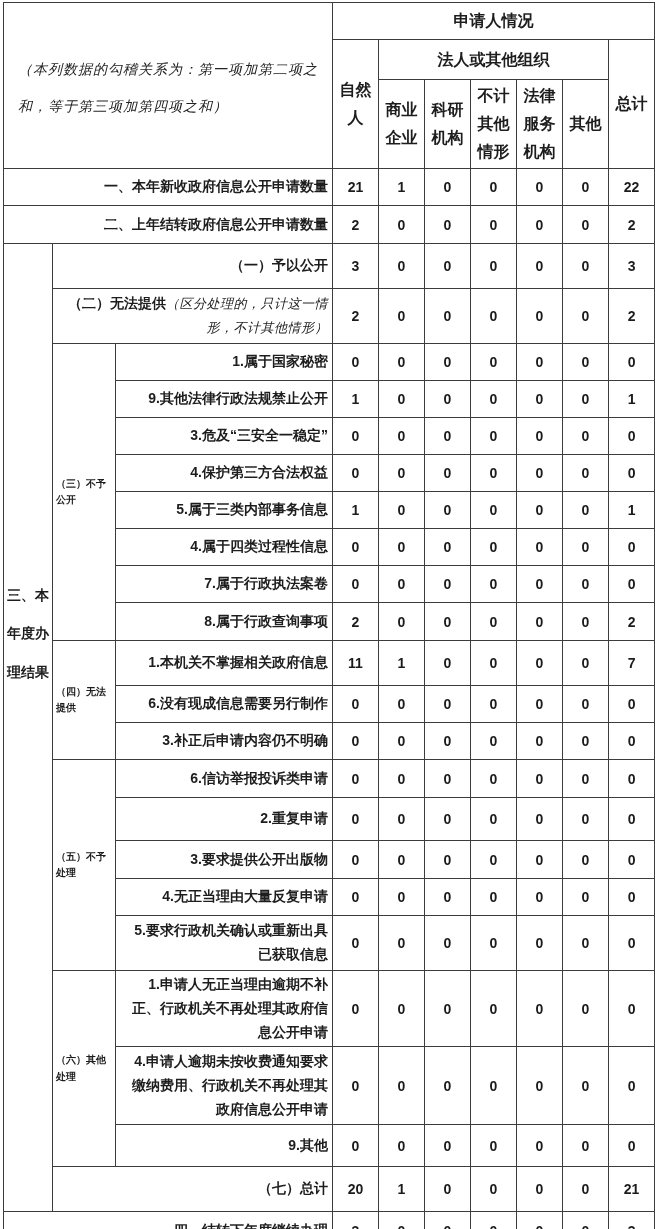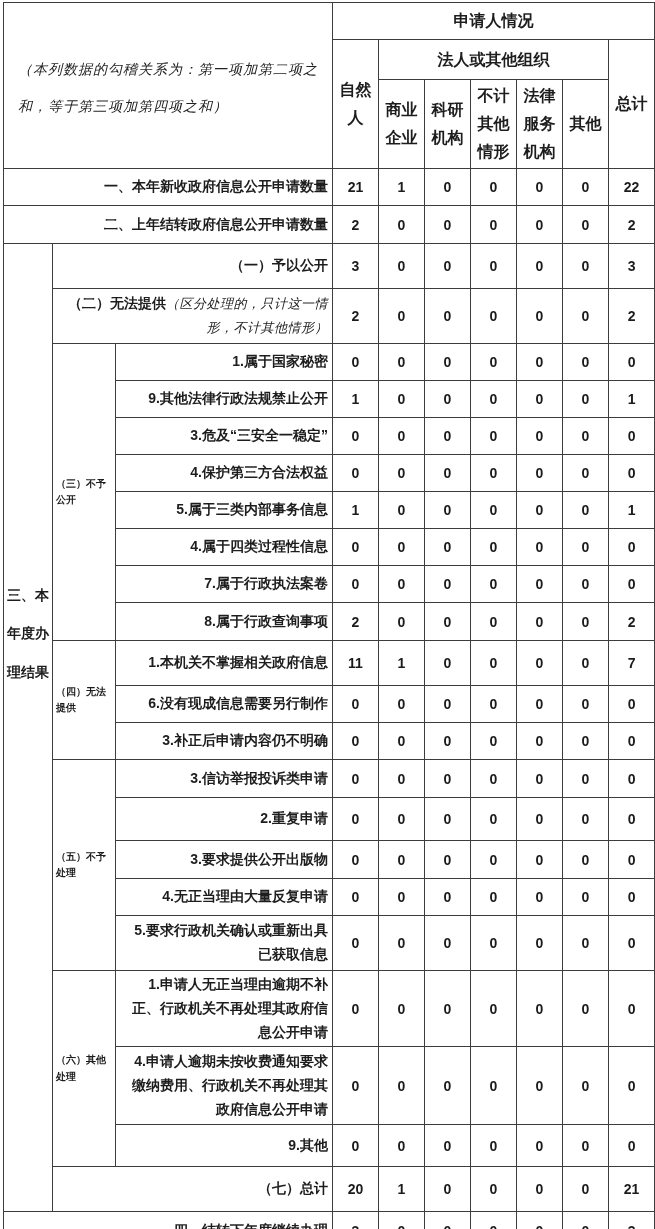--- a/index.html
+++ b/index.html
@@ -220,21 +220,21 @@
     <td class="num">0</td>
     <td class="num">0</td>
     <td class="num">0</td>
     <td class="num">0</td>
     <td class="num">0</td>
     <td class="num">0</td>
   </tr>
 
   <tr class="h38">
     <td class="grp" rowspan="5">（五）不予处理</td>
-    <td class="lbl">3.信访举报投诉类申请</td>
+    <td class="lbl">6.信访举报投诉类申请</td>
     <td class="num">0</td>
     <td class="num">0</td>
     <td class="num">0</td>
     <td class="num">0</td>
     <td class="num">0</td>
     <td class="num">0</td>
     <td class="num">0</td>
   </tr>
   <tr class="h43">
     <td class="lbl">2.重复申请</td>

